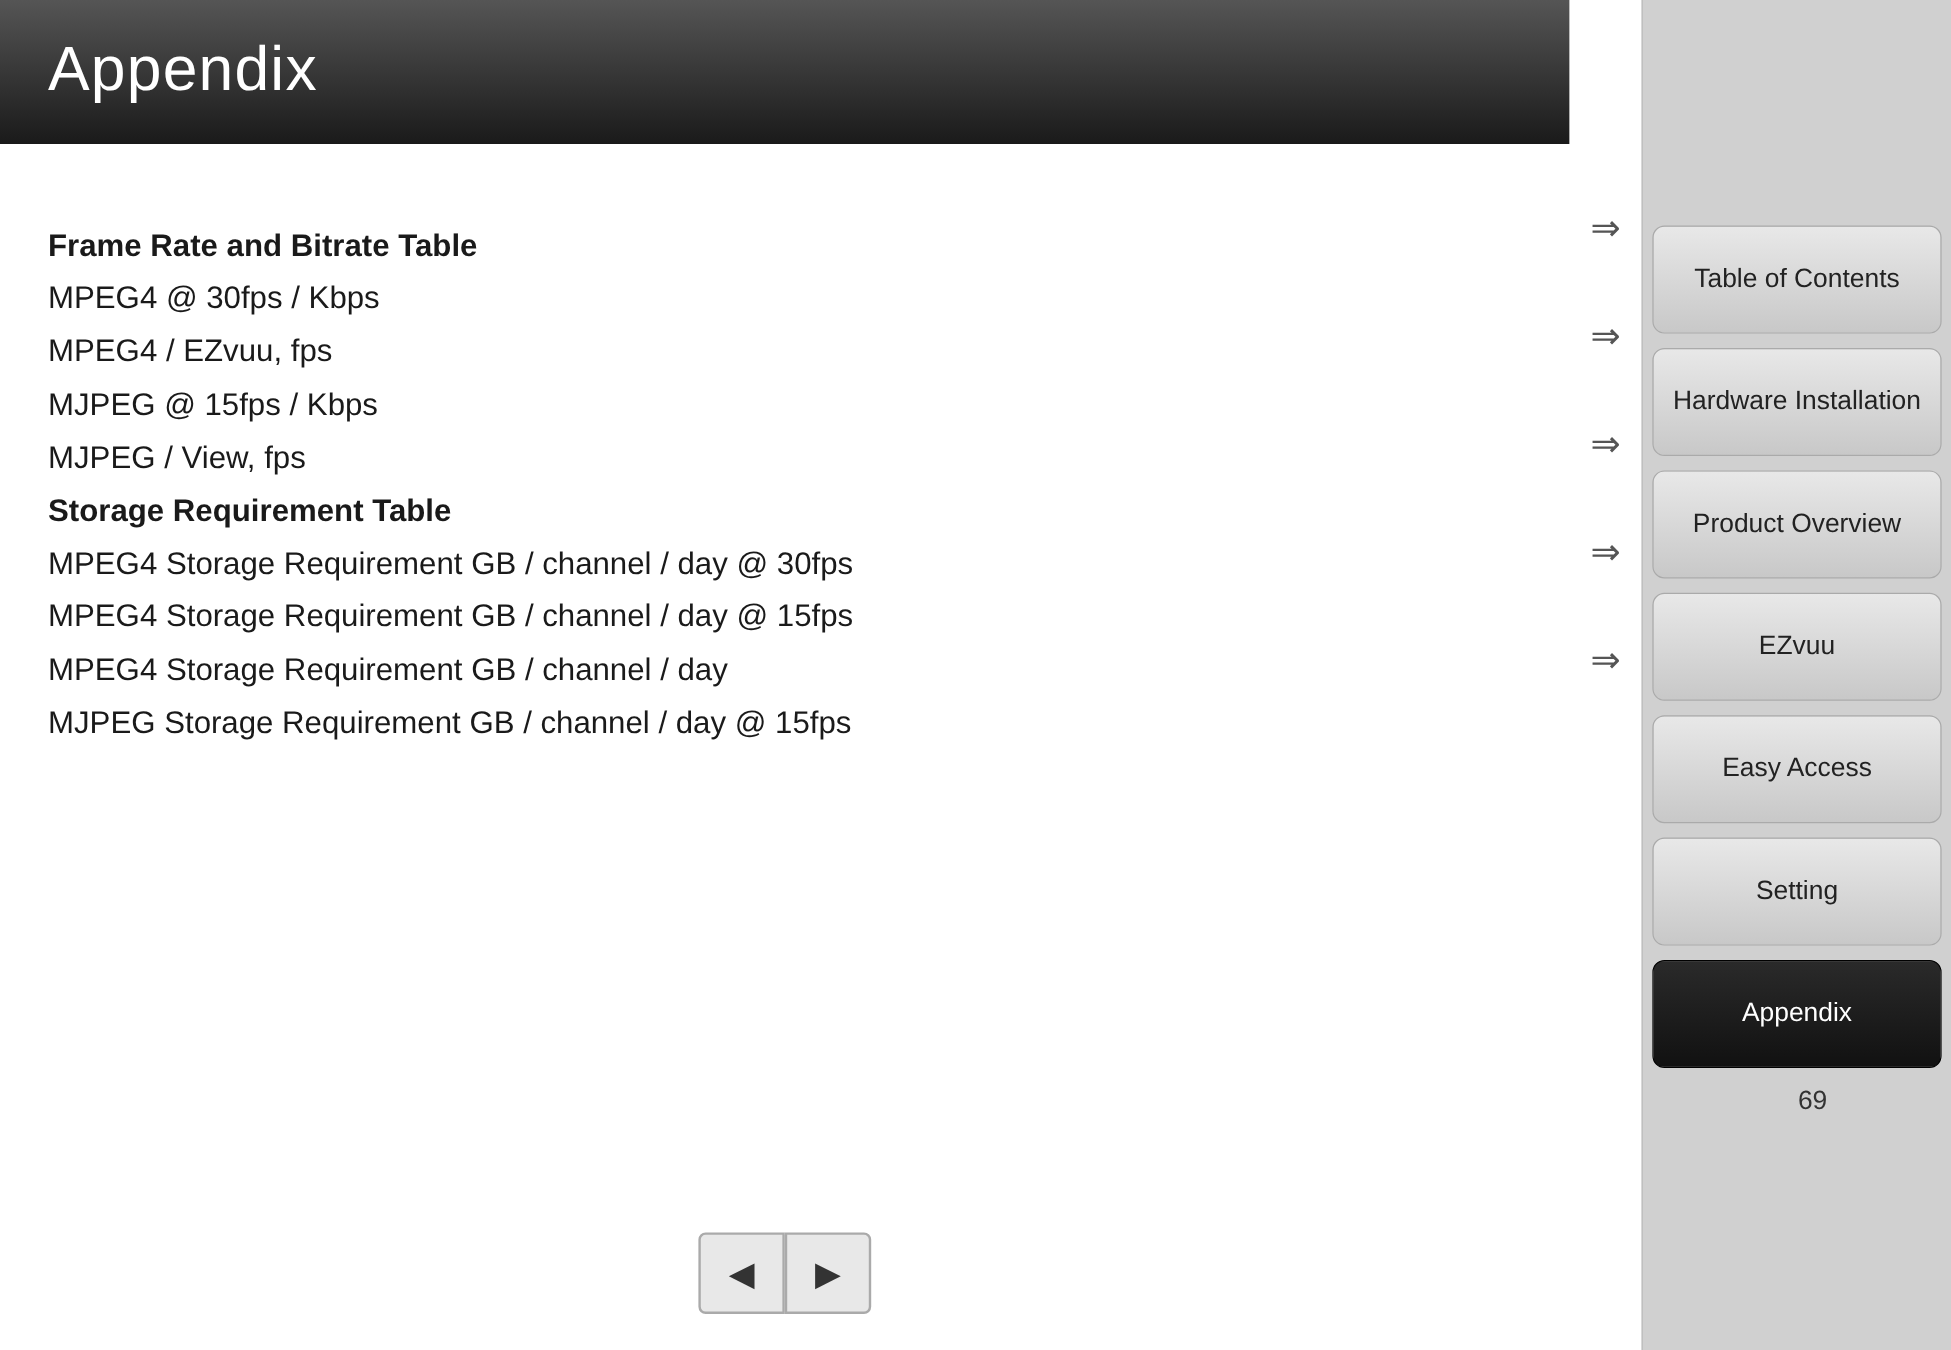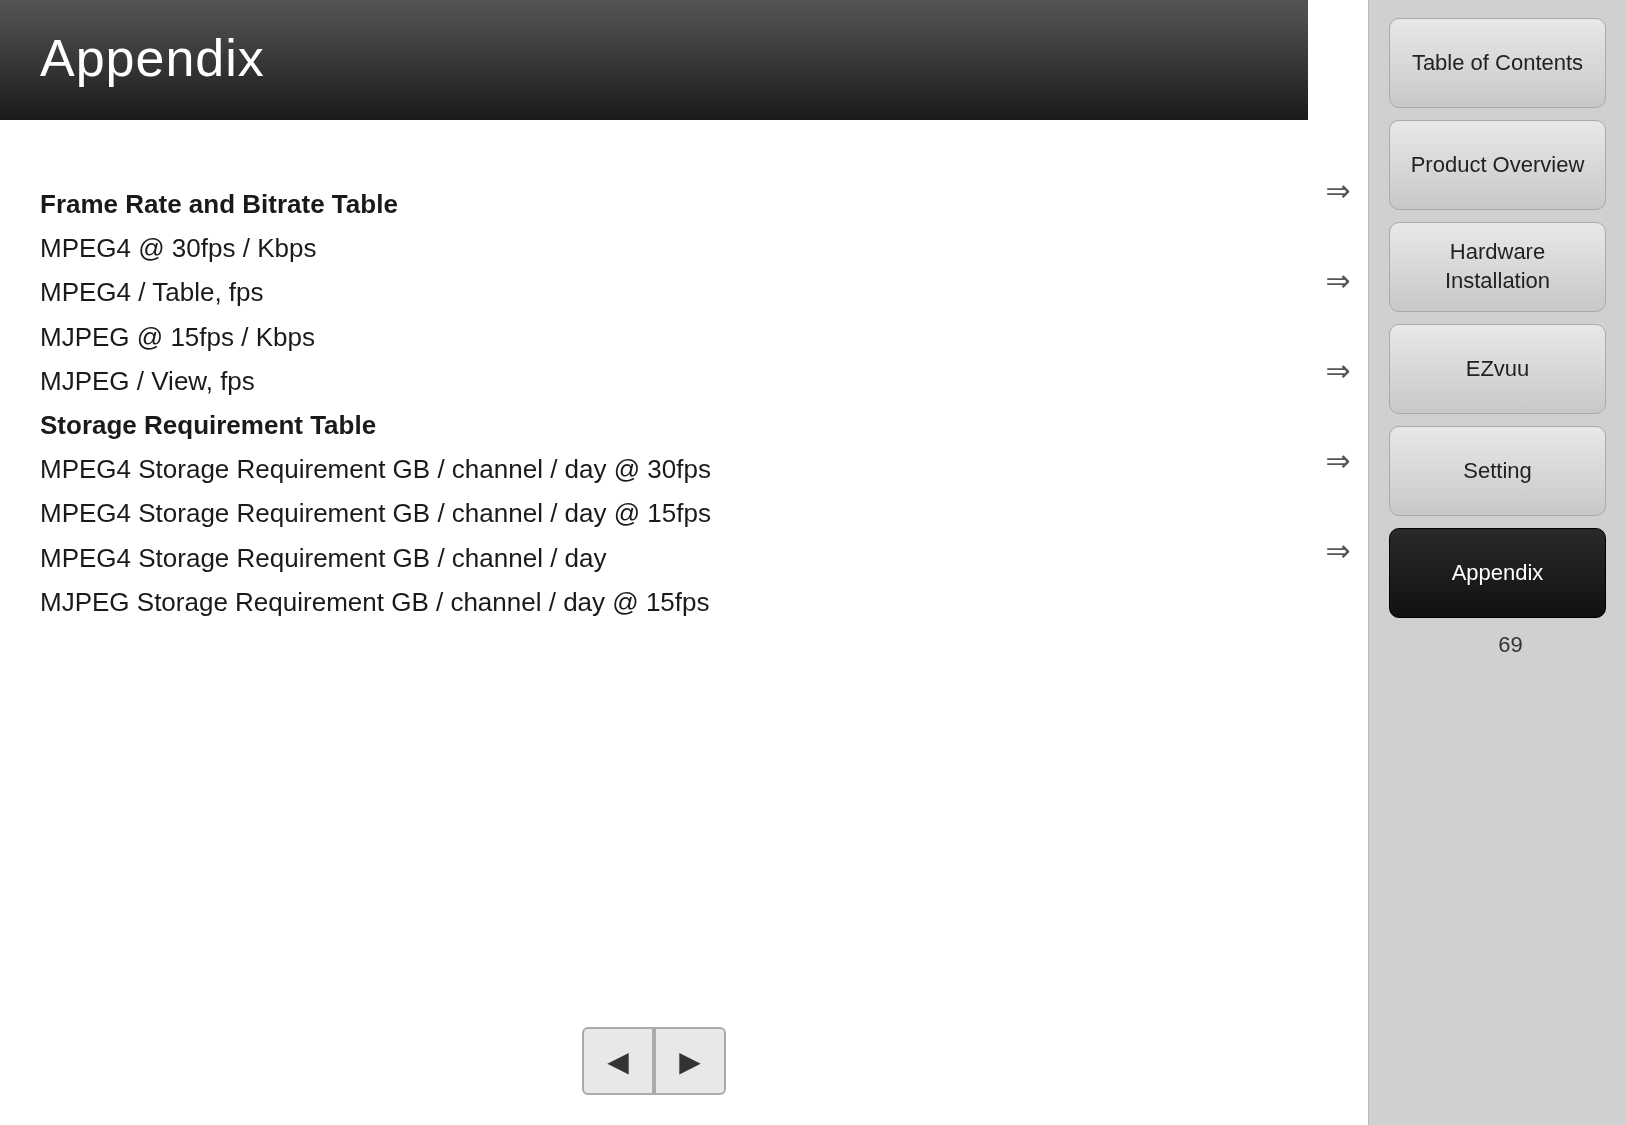--- a/index.html
+++ b/index.html
@@ -88,22 +88,23 @@
     .nav-btn:last-child {
       border-radius: 0 6px 6px 0;
     }
 
     
     .sidebar {
       width: 258px;
       background: #d0d0d0;
       display: flex;
       flex-direction: column;
-      padding: 12px;
+      padding: 0;
       border-left: 1px solid #bbb;
+      justify-content: center;
     }
 
     .sidebar-btn {
       margin: 6px 8px;
       padding: 14px 10px;
       background: linear-gradient(to bottom, #e8e8e8, #c8c8c8);
       border: 1px solid #aaaaaa;
       border-radius: 10px;
       text-align: center;
       font-size: 22px;
@@ -162,21 +163,21 @@
 <div class="main-content">
 
   <div class="header-banner">
     <span class="header-title">Appendix</span>
   </div>
 
   <div class="content-body">
     <ul class="content-list" id="content-list">
     <li class="bold-item">Frame Rate and Bitrate Table</li>
         <li class="normal-item">MPEG4 @ 30fps / Kbps</li>
-        <li class="normal-item">MPEG4 / Table, fps</li>
+        <li class="normal-item">MPEG4 / EZvuu, fps</li>
         <li class="normal-item">MJPEG @ 15fps / Kbps</li>
         <li class="normal-item">MJPEG / View, fps</li>
         <li class="bold-item">Storage Requirement Table</li>
         <li class="normal-item">MPEG4 Storage Requirement GB / channel / day @ 30fps</li>
         <li class="normal-item">MPEG4 Storage Requirement GB / channel / day @ 15fps</li>
         <li class="normal-item">MPEG4 Storage Requirement GB / channel / day</li>
         <li class="normal-item">MJPEG Storage Requirement GB / channel / day @ 15fps</li>
       </ul>
   </div>
 
@@ -203,21 +204,22 @@
       <span class="arrow-symbol">⇒</span>
     </div>
     <div class="arrow-row"></div>
     <div class="arrow-row"></div>
     <div class="arrow-row"></div>
   </div>
 
 <div class="sidebar" id="sidebar">
 <div class="sidebar-btn">Table of
 Contents</div>
+    <div class="sidebar-btn">Hardware
+Installation</div>
     <div class="sidebar-btn">Product
 Overview</div>
-    <div class="sidebar-btn">Hardware
-Installation</div>
     <div class="sidebar-btn">EZvuu</div>
+    <div class="sidebar-btn">Easy Access</div>
     <div class="sidebar-btn">Setting</div>
     <div class="sidebar-btn active">Appendix</div>
     <div class="page-number">69</div>
   </div>
 
 </body></html>

